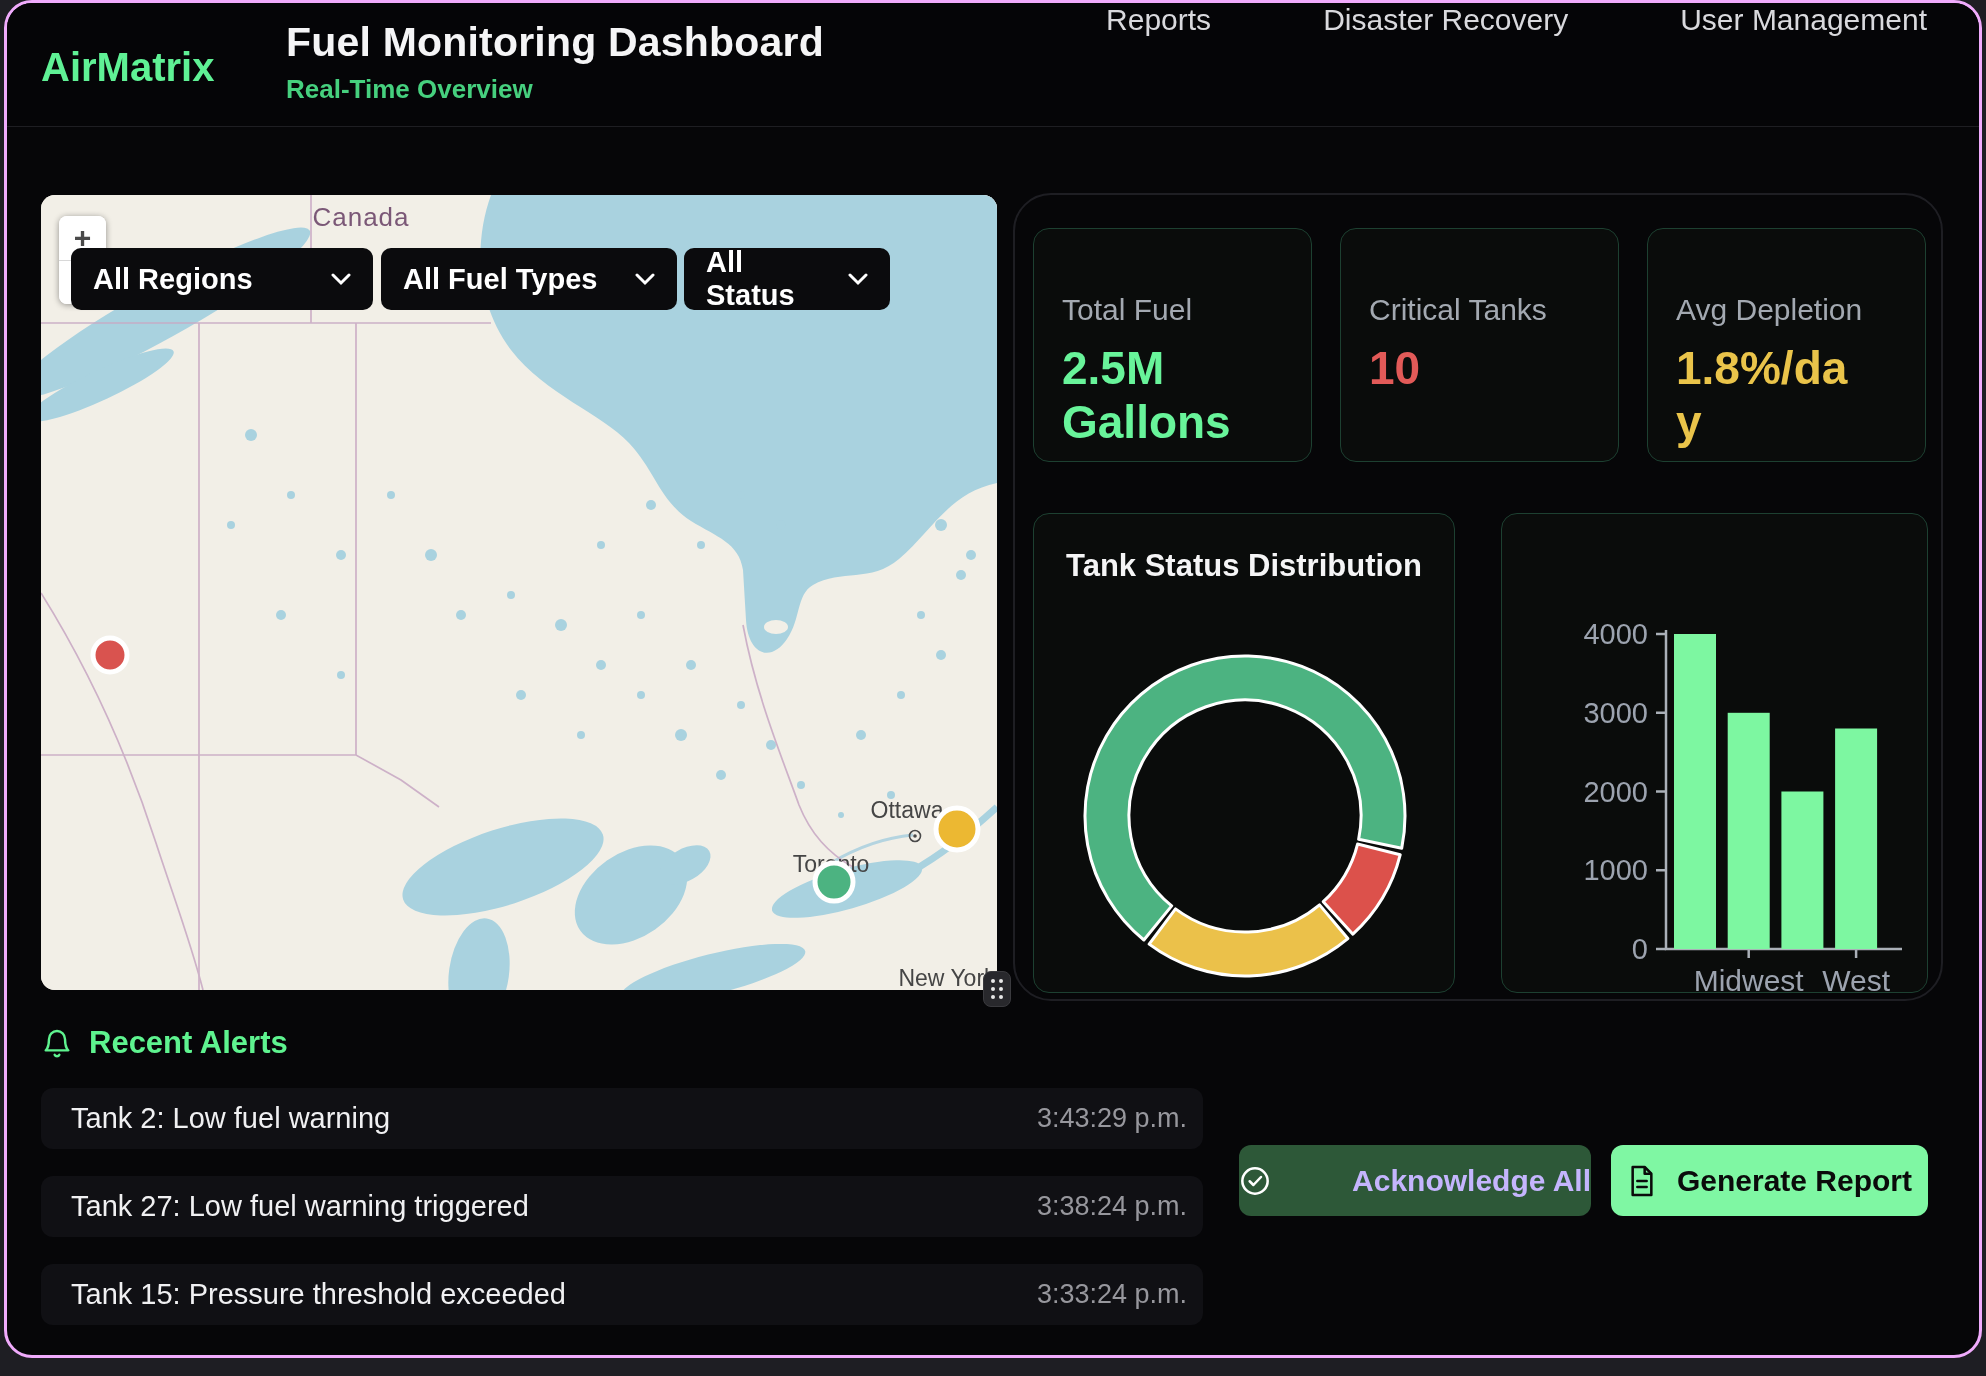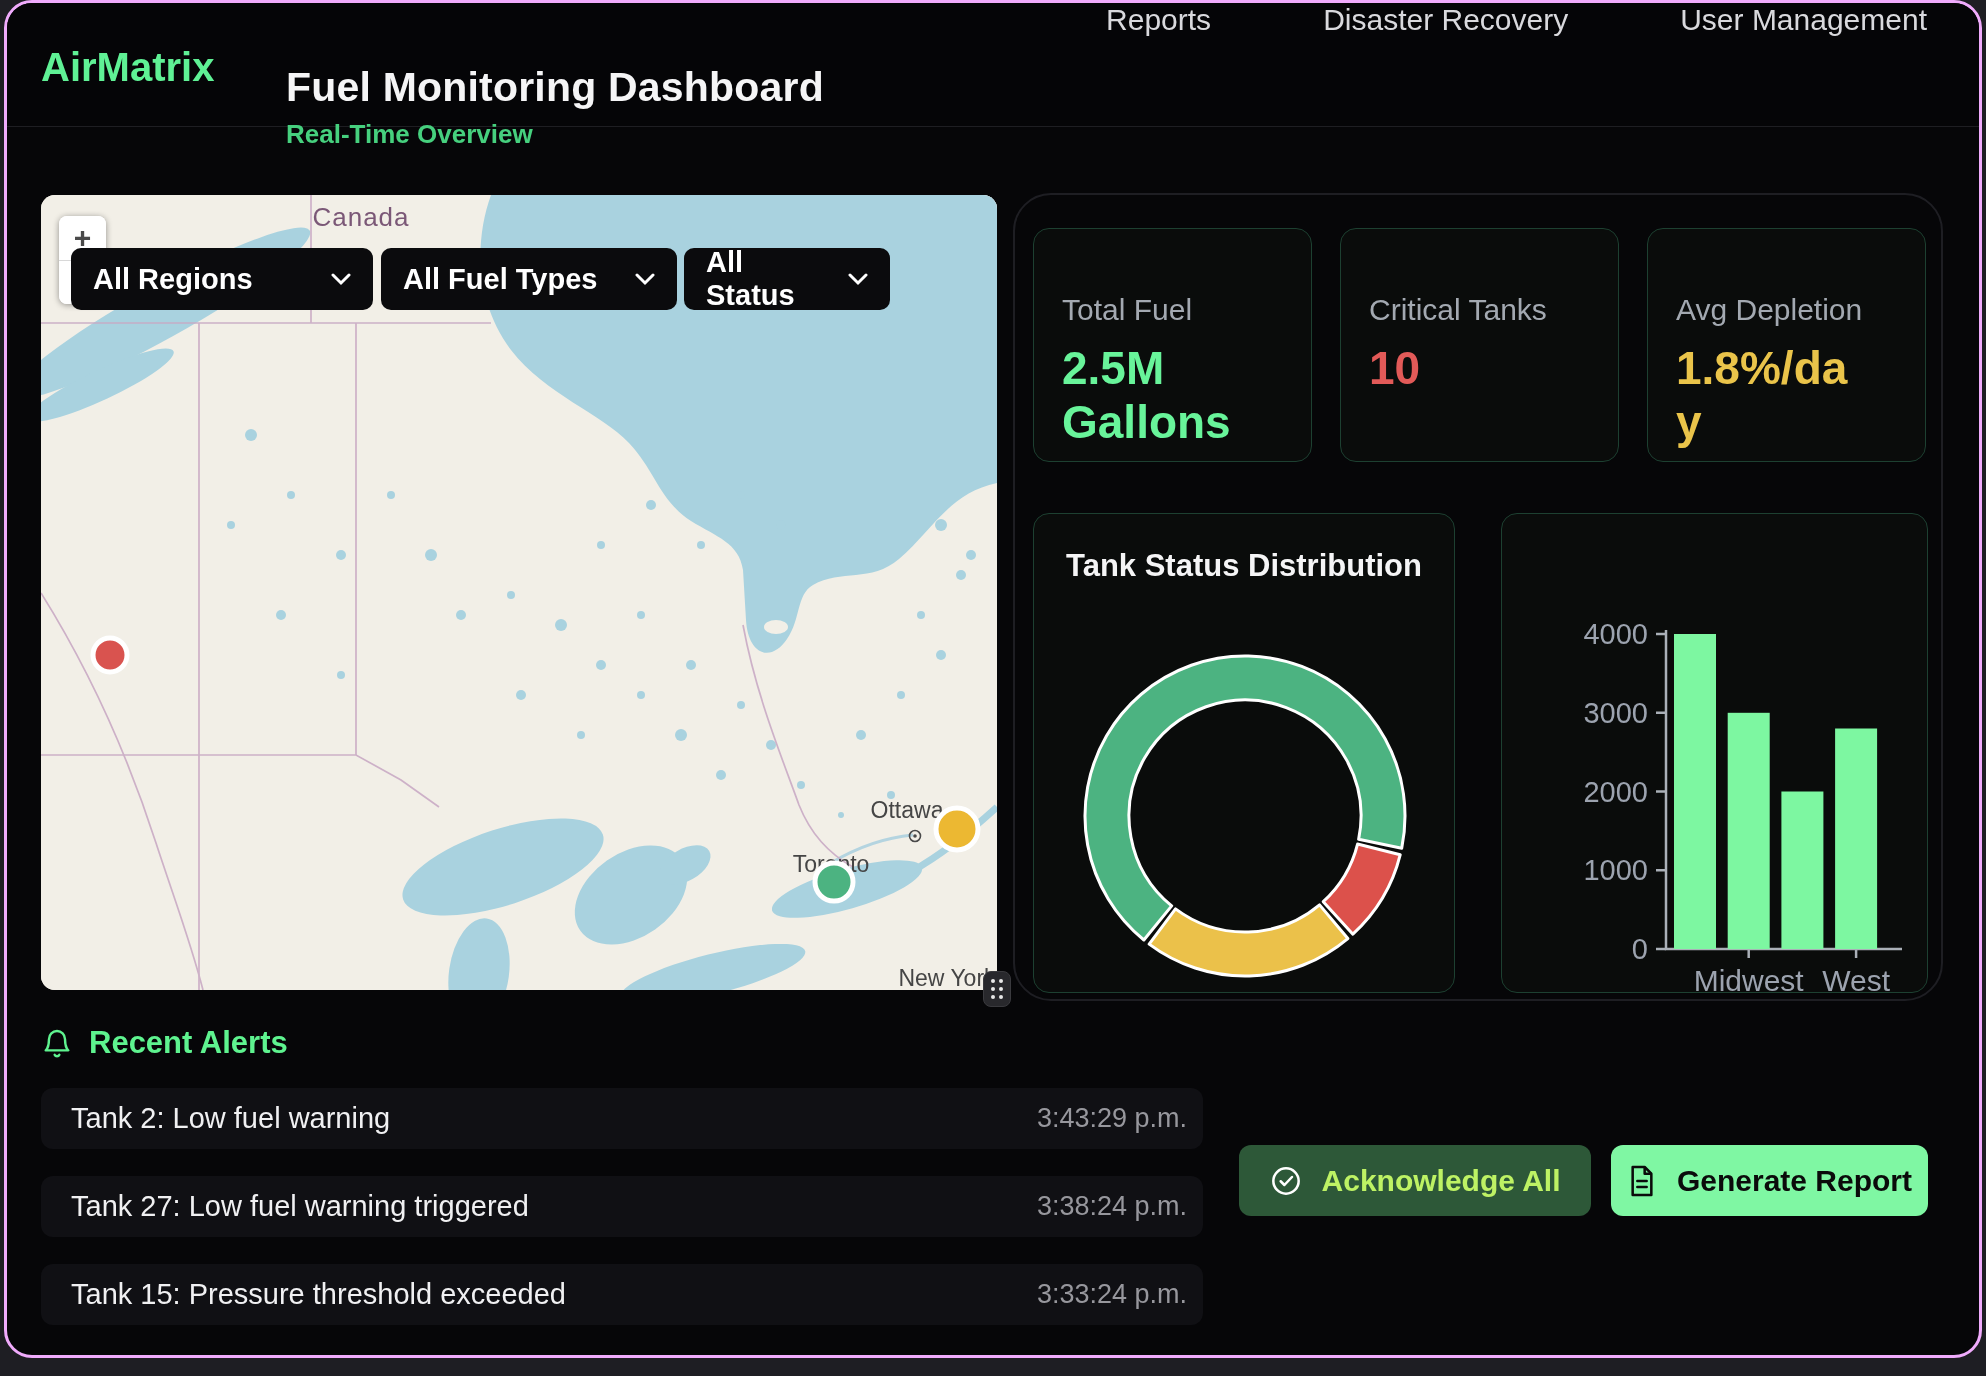--- a/index.html
+++ b/index.html
@@ -2,21 +2,21 @@
 <html><head>
 <meta charset="utf-8">
 <style>
   * { margin:0; padding:0; box-sizing:border-box; }
   html,body { width:1986px; height:1376px; background:#1e1e23; font-family:"Liberation Sans","DejaVu Sans",sans-serif; overflow:hidden; }
   .frame { position:absolute; left:4px; top:0; width:1978px; height:1358px; background:#060608; border:3px solid #f0abfc; border-radius:28px; overflow:hidden; }
 
   
   header { position:absolute; left:0; top:0; width:100%; height:124px; background:#050507; border-bottom:1px solid #1e1e22; }
   .brand { position:absolute; left:34px; top:42px; font-size:40px; font-weight:bold; color:#5ff195; }
-  .titleblock { position:absolute; left:279px; top:16px;margin-top:45px; }
+  .titleblock { position:absolute; left:279px; top:16px; }
   .titleblock h1 { font-size:41px; font-weight:bold; color:#f5f5f6; letter-spacing:.2px; }
   .subtitle { margin-top:8px; font-size:26px; font-weight:600; color:#46d07e; }
   nav { position:absolute; right:52px; top:0; height:124px; display:flex; align-items:flex-start; gap:112px; }
   nav a { font-size:30px; color:#d9d9dd; cursor:pointer; text-decoration:none; }
 
   
   .map-card { position:absolute; left:34px; top:192px; width:956px; height:795px; }
   .map-clip { position:absolute; inset:0; border-radius:14px; overflow:hidden; background:#f2efe7; }
   .map-svg { position:absolute; left:0; top:0; }
   .zoomctl { position:absolute; left:18px; top:21px; width:47px; background:#ffffff; border-radius:8px; box-shadow:0 1px 6px rgba(0,0,0,.4); z-index:5; overflow:hidden; }
@@ -45,21 +45,21 @@
   .chart-card svg text { font-family:"Liberation Sans","DejaVu Sans",sans-serif; }
 
   
   .alerts-head { position:absolute; left:34px; top:1022px; display:flex; align-items:center; gap:16px; }
   .alerts-head .t { font-size:31px; font-weight:bold; color:#5ef38f; }
   .alert-row { position:absolute; left:34px; width:1162px; height:61px; background:#101014; border-radius:12px; display:flex; align-items:center; justify-content:space-between; padding:0 16px 0 30px; }
   .alert-msg { font-size:29px; color:#f0f0f2; }
   .alert-time { font-size:27px; color:#97979d; }
   .row-0 { top:1085px; } .row-1 { top:1173px; } .row-2 { top:1261px; }
   .btn { position:absolute; top:1142px; height:71px; border:none; border-radius:12px; display:flex; align-items:center; justify-content:center; gap:20px; font-size:30px; font-weight:bold; cursor:pointer; font-family:inherit; }
-  .btn-ack { left:1232px; width:352px; background:#2d5838; color:#bef264; }
+  .btn-ack { left:1232px; width:352px; background:#2d5838; color:#c4b5fd;justify-content:space-between; }
   .btn-gen { left:1604px; width:317px; background:#7ff7a3; color:#0b0b0b; }
 </style>
 </head>
 <body>
 
 <div class="frame">
 
   <header>
     <div class="brand">AirMatrix</div>
     <div class="titleblock">

